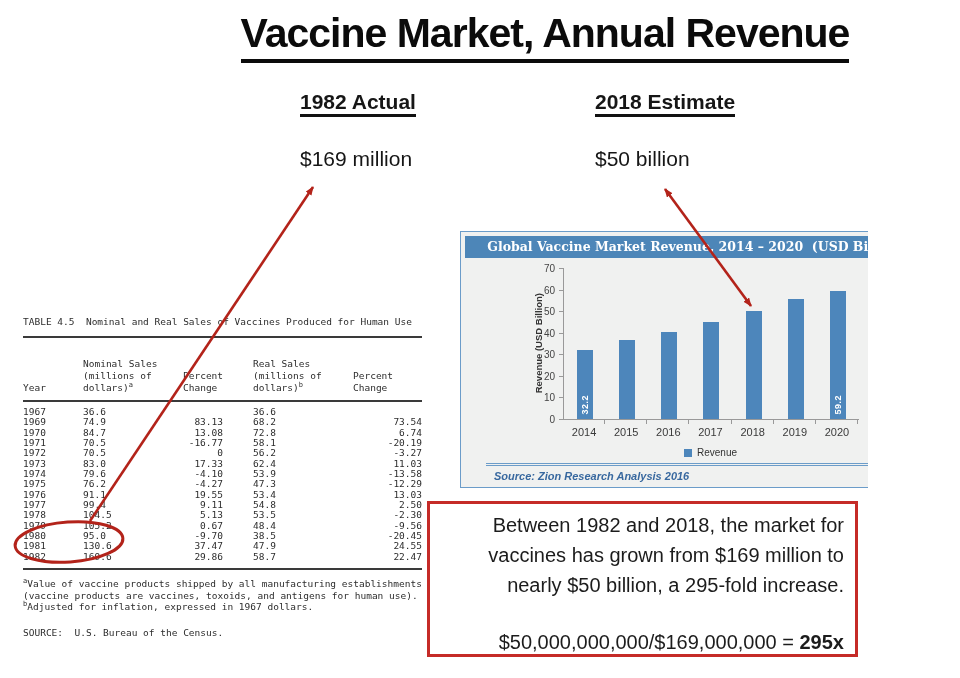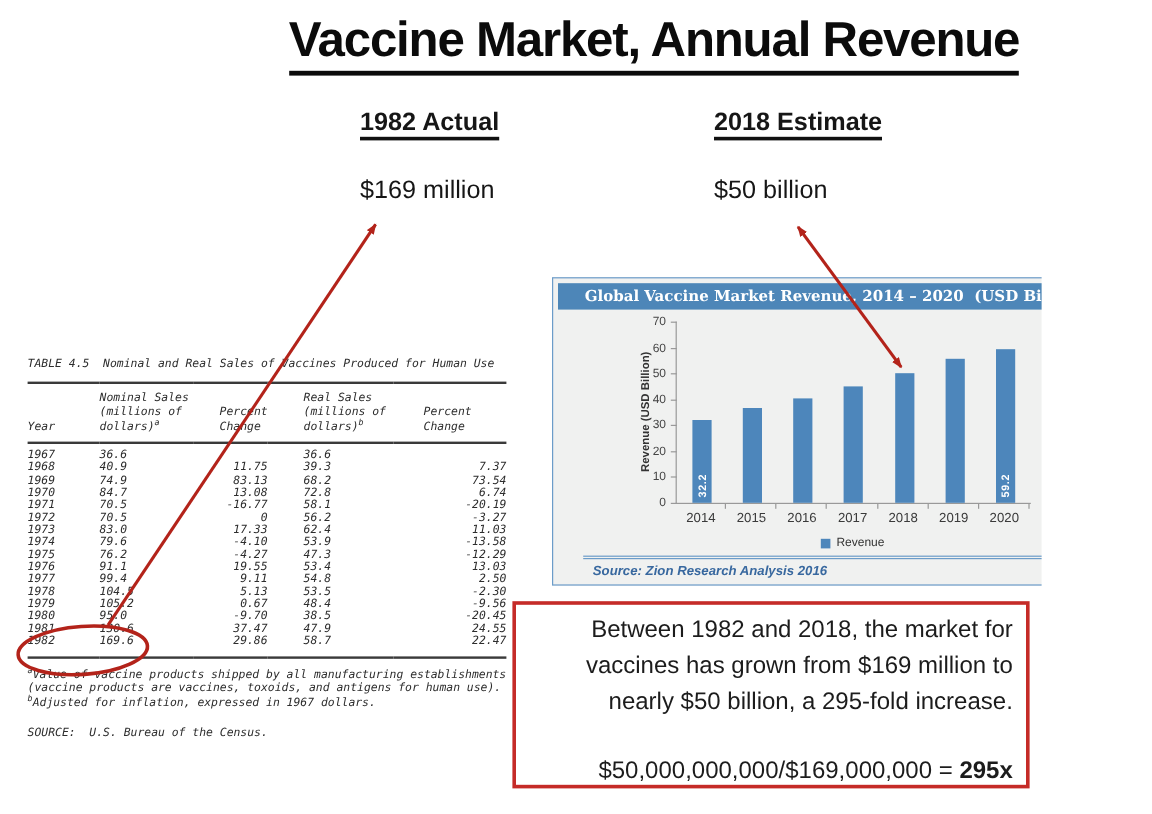--- a/index.html
+++ b/index.html
@@ -13,30 +13,30 @@
   .slide-title{position:absolute;left:130px;top:10px;width:830px;margin:0;text-align:center;}
   .slide-title span{display:inline-block;font-size:41px;font-weight:bold;letter-spacing:-1px;
          color:#0b0b0b;border-bottom:4px solid #0b0b0b;padding-bottom:2px;}
   
   .col-head{position:absolute;top:90px;font-size:21px;font-weight:bold;}
   .col-head span{border-bottom:3px solid #111;padding-bottom:1px;}
   .col-head.l{left:300px;} .col-head.r{left:595px;}
   .col-val{position:absolute;top:147px;font-size:21px;}
   .col-val.l{left:300px;} .col-val.r{left:595px;}
   
-  .census{position:absolute;left:23px;top:298px;width:400px;
-          font-family:"DejaVu Sans Mono",monospace;font-size:9.5px;color:#2d2d2d;font-style:italic;}
+  .census{position:absolute;left:23px;top:316px;width:400px;
+          font-family:"DejaVu Sans Mono",monospace;font-size:9.5px;color:#2d2d2d;}
   .t-title{white-space:pre;margin-bottom:9px;}
   .census table{border-collapse:collapse;table-layout:fixed;width:399px;
           border-top:2px solid #3a3a3a;}
   .census thead{border-bottom:2px solid #3a3a3a;}
   .census tbody{border-bottom:2px solid #3a3a3a;}
   .census td{padding:0;line-height:10.35px;overflow:visible;white-space:nowrap;}
   .census thead td{line-height:12px;}
-  .census thead tr:first-child td{padding-top:6px;}
+  .census thead tr:first-child td{padding-top:20px;}
   .census thead tr:last-child td{padding-bottom:6px;}
   .census tbody tr:first-child td{padding-top:5px;}
   .census tbody tr:last-child td{padding-bottom:6px;margin-left:20px;}
   .census col.w1{width:60px;} .census col.w2{width:78px;} .census col.w3{width:62px;}
   .census col.w4{width:105px;} .census col.w5{width:94px;}
   .census td.c3,.census td.c5{text-align:right;}
   .census td.c4{padding-left:30px;}
   .census thead td.c3{text-align:left;padding-left:22px;}
   .census thead td.c5{text-align:left;padding-left:25px;}
   .census sup{font-size:7px;line-height:0;}
@@ -129,27 +129,20 @@
         </thead>
       <tbody>
           <tr>
             <td class="c1">1967</td>
             <td class="c2">36.6</td>
             <td class="c3"></td>
             <td class="c4">36.6</td>
             <td class="c5"></td>
           </tr>
           <tr>
-            <td class="c1">1968</td>
-            <td class="c2">40.9</td>
-            <td class="c3">11.75</td>
-            <td class="c4">39.3</td>
-            <td class="c5">7.37</td>
-          </tr>
-          <tr>
             <td class="c1">1969</td>
             <td class="c2">74.9</td>
             <td class="c3">83.13</td>
             <td class="c4">68.2</td>
             <td class="c5">73.54</td>
           </tr>
           <tr>
             <td class="c1">1970</td>
             <td class="c2">84.7</td>
             <td class="c3">13.08</td>

